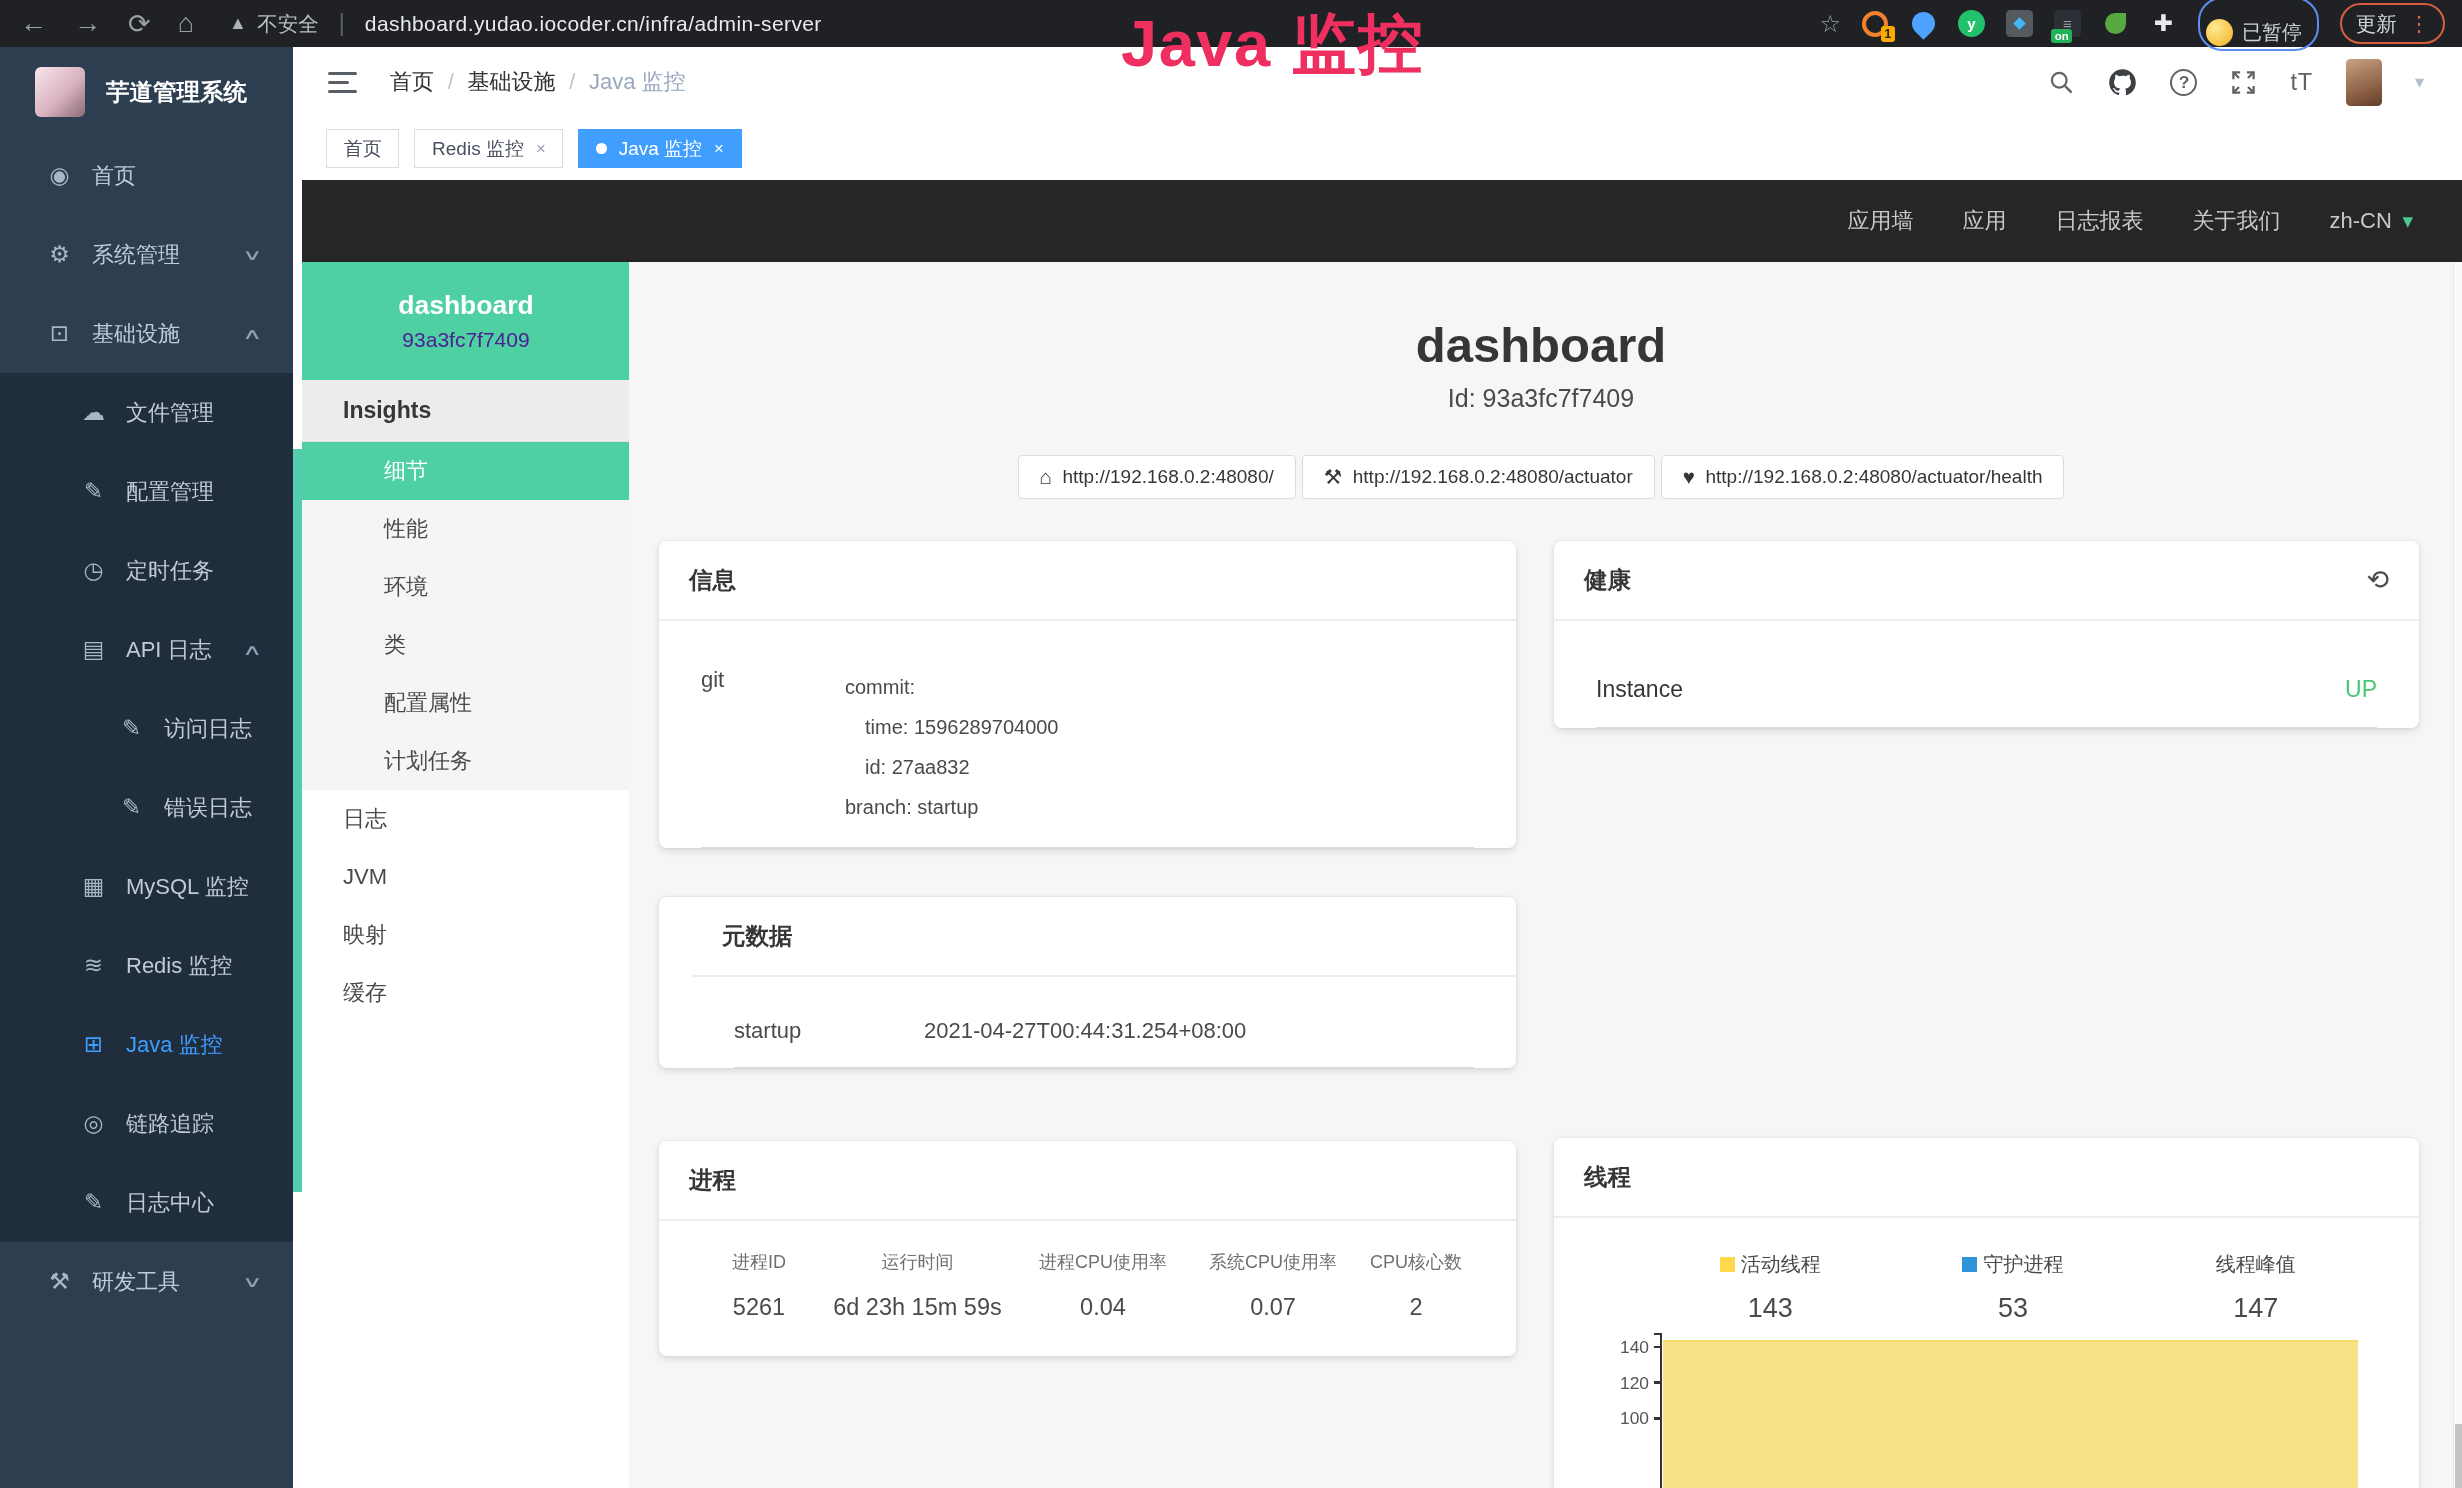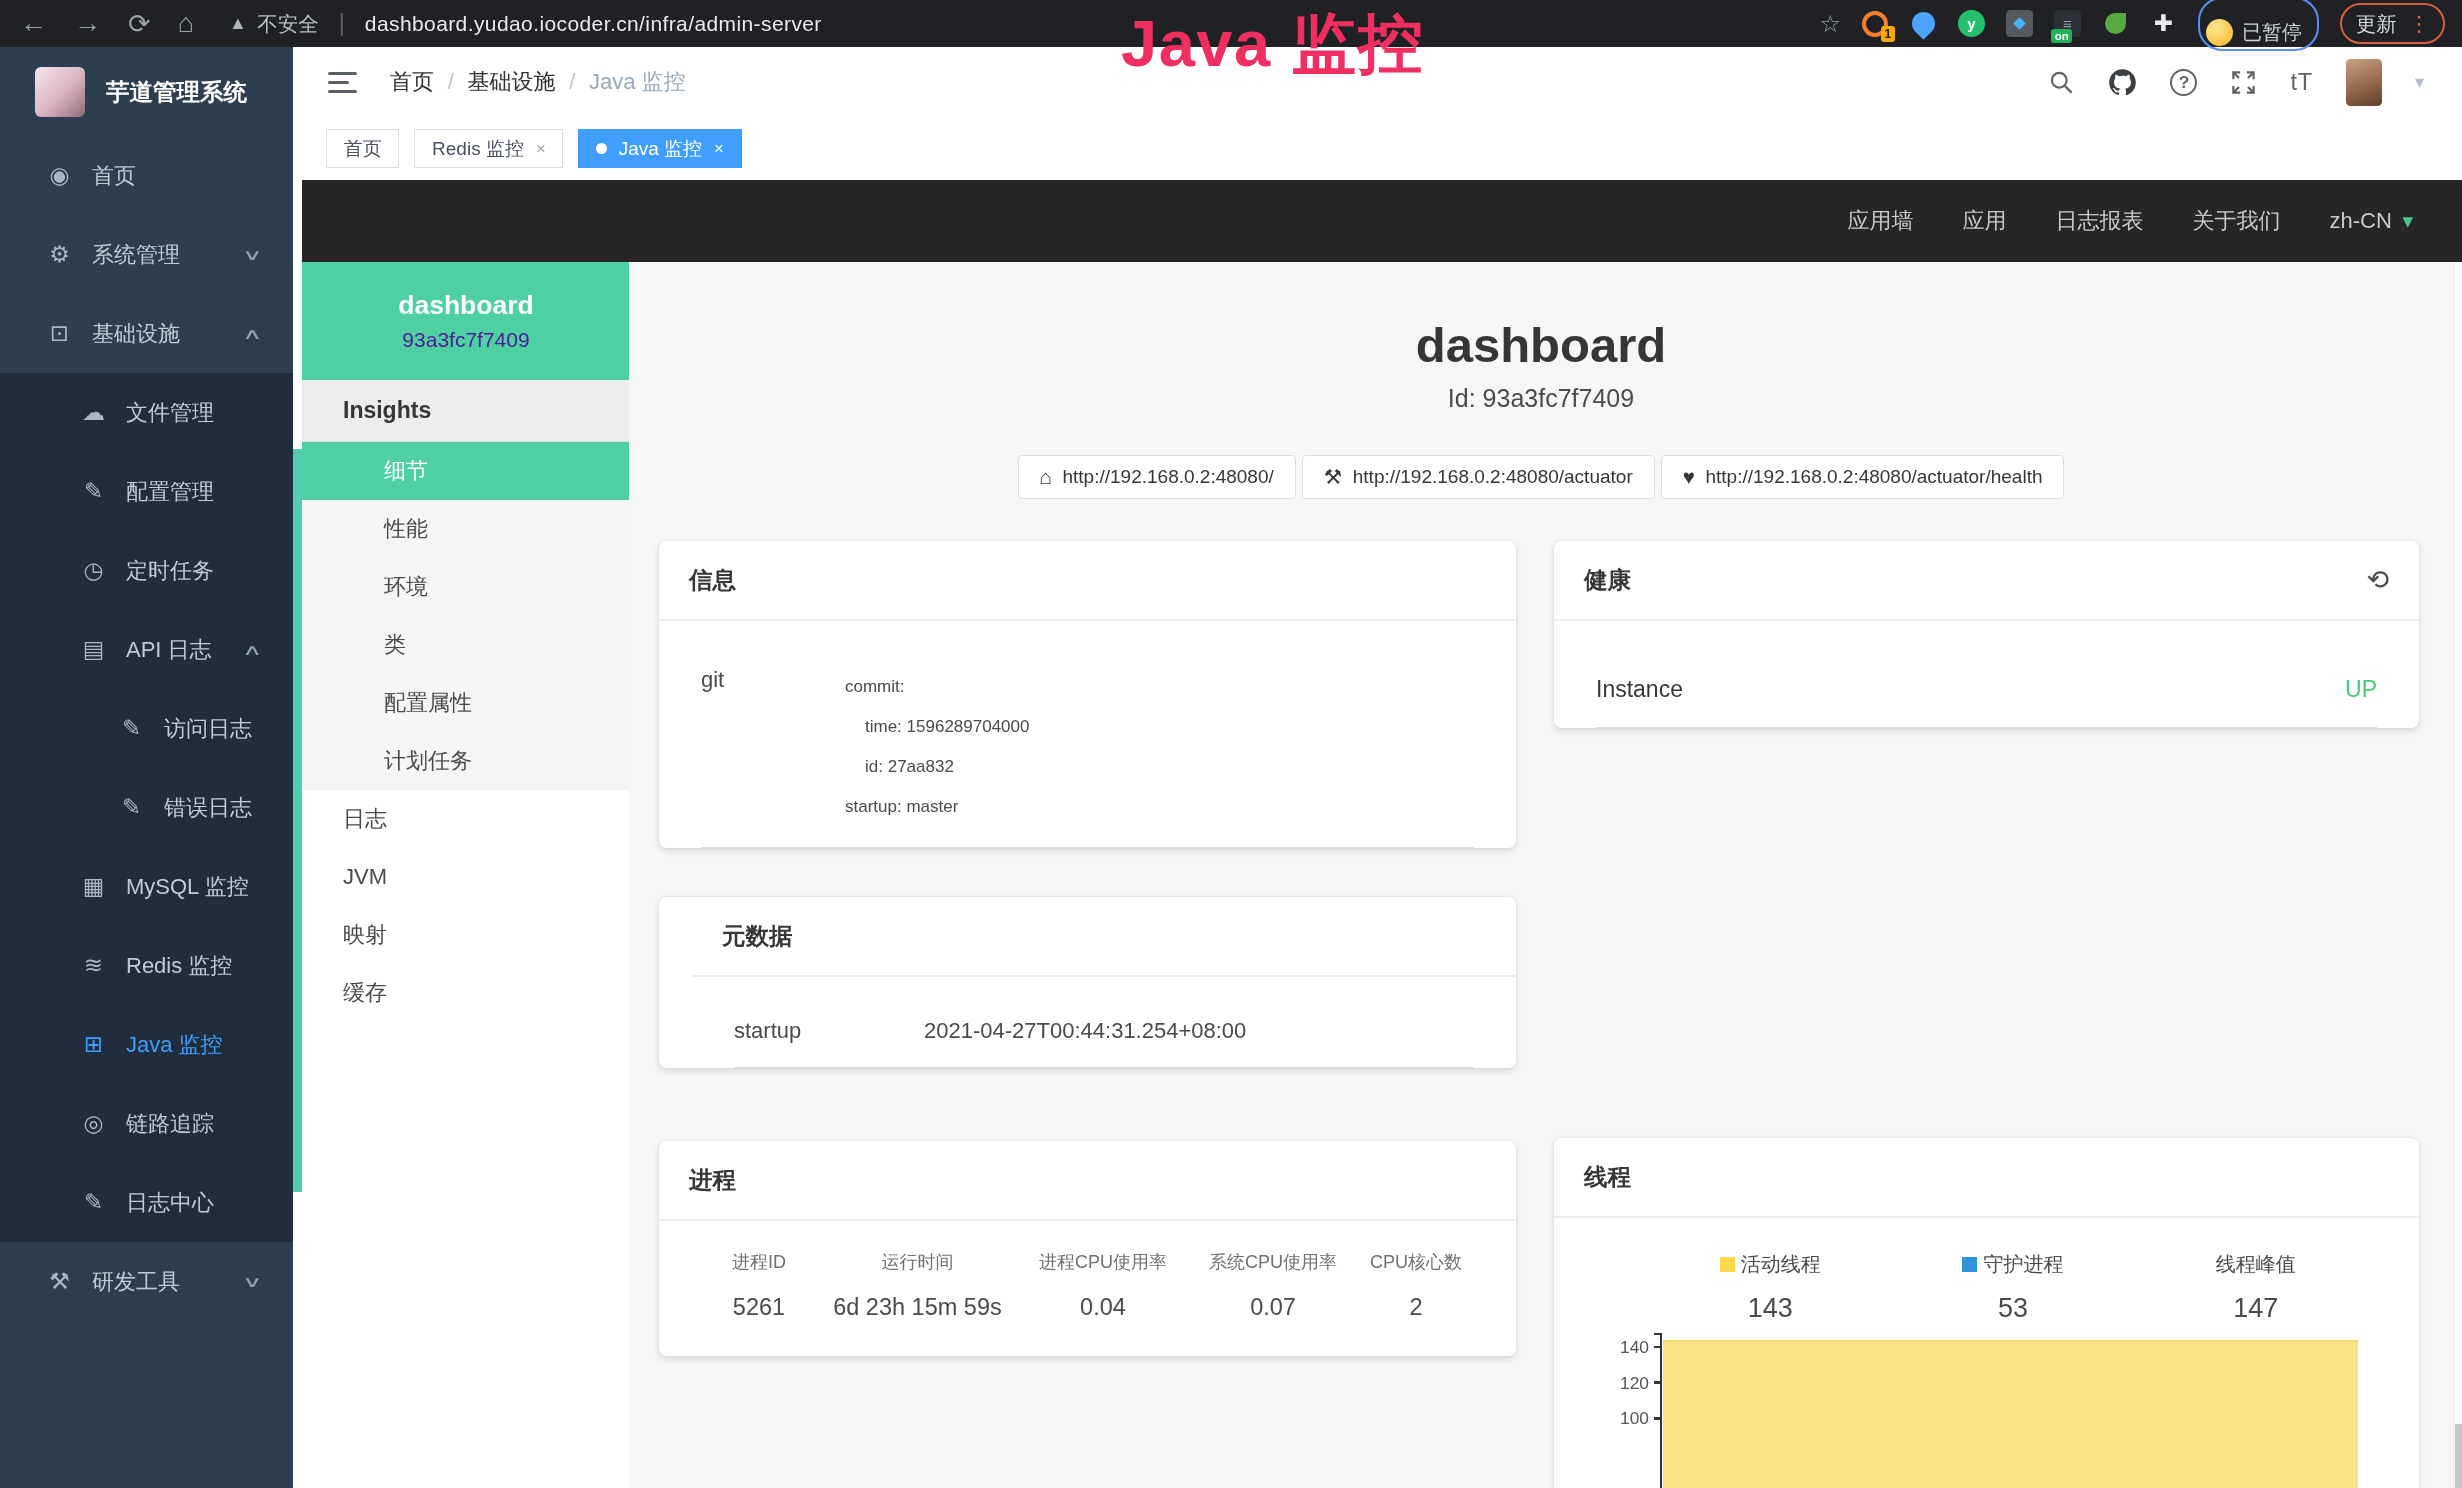--- a/index.html
+++ b/index.html
@@ -127,21 +127,21 @@
   .col-l{width:857px;}
   .col-r{width:865px;}
   .card{background:#fff;border-radius:7.6px;
         box-shadow:0 2.3px 7.6px rgba(10,10,10,.12),0 0 0 0.8px rgba(10,10,10,.03);}
   .card-h{display:flex;align-items:center;justify-content:space-between;padding:23px 30px;
           border-bottom:2.3px solid #ededed;font-size:23.5px;font-weight:bold;color:#363636;}
   .hist-ico{font-size:27px;color:#4a4a4a;font-weight:normal;}
   .card-b{padding:0 42px;}
   .info-row{display:flex;padding:46px 0 20px;border-bottom:1.5px solid #dbdbdb;margin-bottom:36px;}
   .info-key{width:144px;font-size:22px;color:#4a4a4a;}
-  .info-val{font-size:17px;color:#4a4a4a;line-height:40px;}
+  .info-val{font-size:20px;color:#4a4a4a;line-height:40px;}
   .ind{padding-left:20px;}
   .kv-row{display:flex;justify-content:space-between;align-items:flex-end;padding:55px 0 24px;
           border-bottom:1.5px solid #dbdbdb;margin-bottom:42px;font-size:23px;color:#363636;}
   .meta-row{display:flex;padding:41px 0 23px;border-bottom:1.5px solid #dbdbdb;margin-bottom:35px;
             font-size:22px;color:#4a4a4a;}
   .meta-key{width:190px;}
   .up-val{color:#48c774;font-weight:normal;}
   .mt64{margin-top:49px;padding-left:33px;}
   .mt96{margin-top:73px;}
   .mt540{margin-top:410px;}
@@ -392,21 +392,21 @@
         <div class="card-h">
           <span>信息</span>
         </div>
         <div class="card-b">
           <div class="info-row">
             <div class="info-key">git</div>
             <div class="info-val">
               <div>commit:</div>
               <div class="ind">time: 1596289704000</div>
               <div class="ind">id: 27aa832</div>
-              <div>startup: master</div>
+              <div>branch: startup</div>
             </div>
           </div>
         </div>
       </section>
 
       <section class="card mt64">
         <div class="card-h">
           <span>元数据</span>
         </div>
         <div class="card-b">

